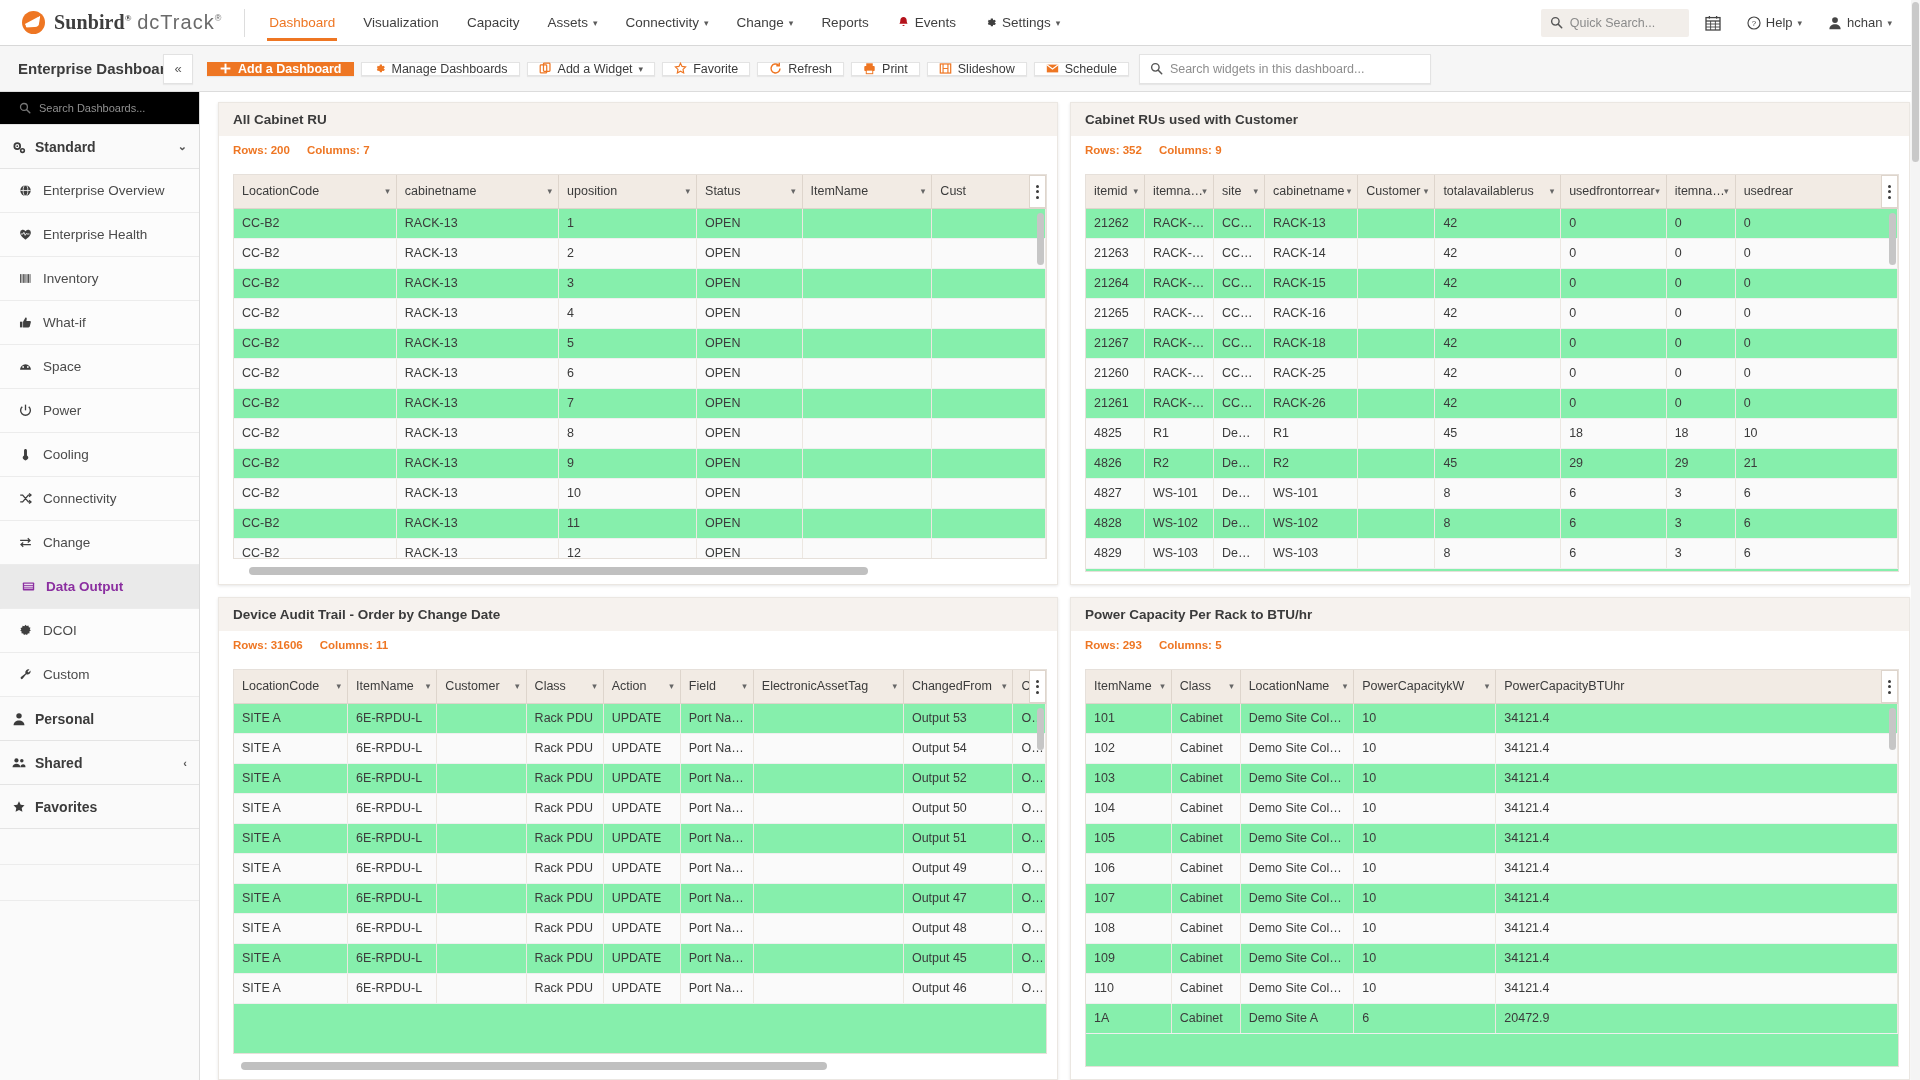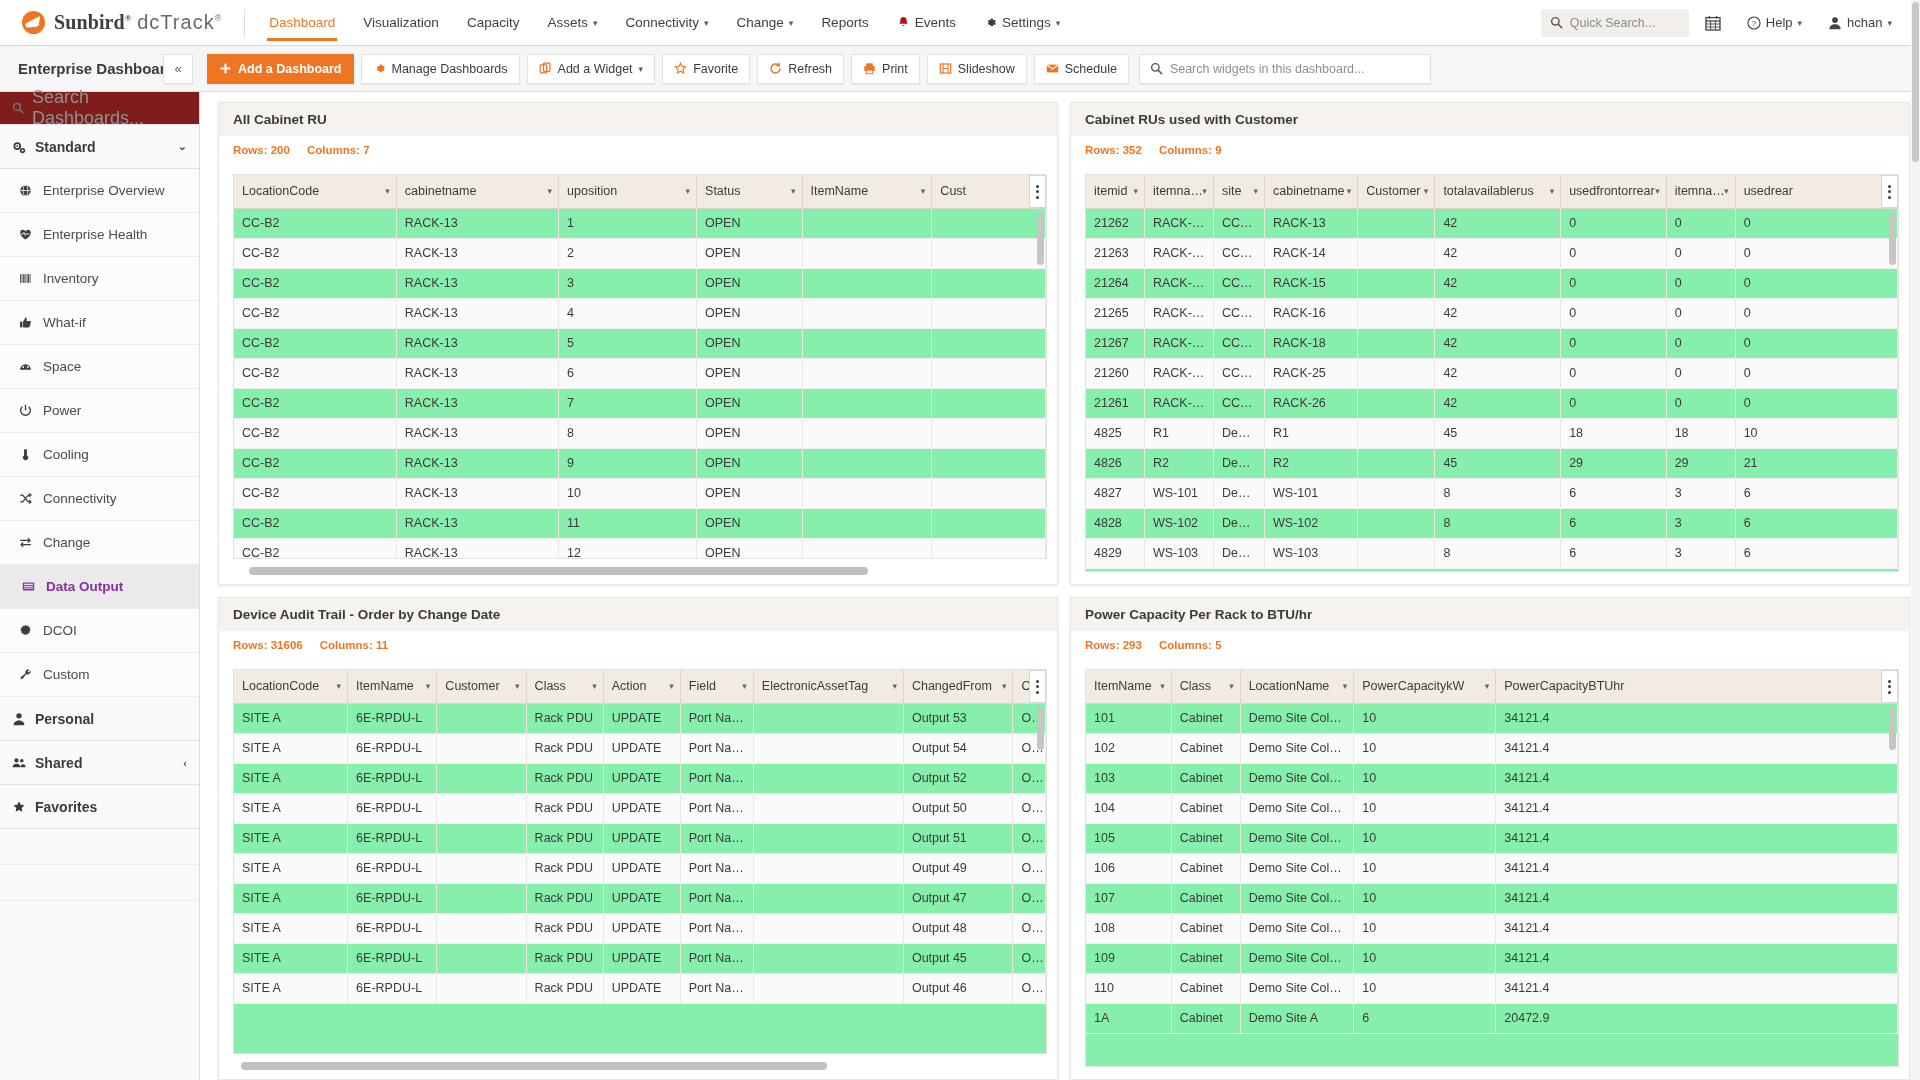--- a/index.html
+++ b/index.html
@@ -66,21 +66,21 @@
     width: 163px; padding-left: 18px; font-size: 15px; font-weight: bold;
     color: #3b3b3b; white-space: nowrap;
   }
   .collapse-btn {
     width: 30px; height: 30px; background: #fff; border: 1px solid #e2e2e2;
     display: flex; align-items: center; justify-content: center;
     font-size: 13px; color: #5a5a5a; cursor: pointer; margin-right: 14px;
     box-shadow: 0 1px 1px rgba(0,0,0,.05);
   }
   .tbtn {
-    display: flex; align-items: center; gap: 6px; height: 30px;
+    display: flex; align-items: center; gap: 6px; height: 14px;
     padding: 0 11px; background: #fff; border: 1px solid #e3e3e3;
     font-size: 12.5px; color: #3b3b3b; cursor: pointer; margin-right: 7px;
     box-shadow: 0 1px 1px rgba(0,0,0,.06); white-space: nowrap;
   }
   .tbtn.primary { background: #ee7623; border-color: #ee7623; color: #fff; font-weight: bold; }
   .tbtn .ico { color: #ee7623; font-size: 13px; }
   .tbtn.primary .ico { color: #fff; }
   .widget-search {
     height: 30px; width: 292px; background: #fff; border: 1px solid #e3e3e3;
     display: flex; align-items: center; gap: 7px; padding: 0 10px;
@@ -89,22 +89,22 @@
   }
   
   #body { display: flex; height: calc(1080px - 92px); }
   
   #sidebar {
     width: 200px; flex: none; background: #fafafa;
     border-right: 1px solid #dcdcdc; display: flex; flex-direction: column;
   }
   .side-search {
     height: 33px; display: flex; align-items: center; gap: 8px;
-    padding: 0 12px; border-bottom: 1px solid #e4e4e4;
-    font-size: 18px; color: #909090; background: #7f1d1d;
+    padding: 0 19px; border-bottom: 1px solid #e4e4e4;
+    font-size: 11px; color: #909090; background: #000000;
   }
   .side-group {
     height: 44px; display: flex; align-items: center; gap: 9px;
     padding: 0 12px; font-size: 14px; font-weight: bold; color: #3b3b3b;
     border-bottom: 1px solid #e4e4e4; cursor: pointer; background: #fafafa;
   }
   .side-group .chev { margin-left: auto; font-size: 11px; color: #555; }
   .side-item {
     height: 44px; display: flex; align-items: center; gap: 10px;
     padding: 0 12px 0 18px; font-size: 13.5px; color: #4a4a4a;

